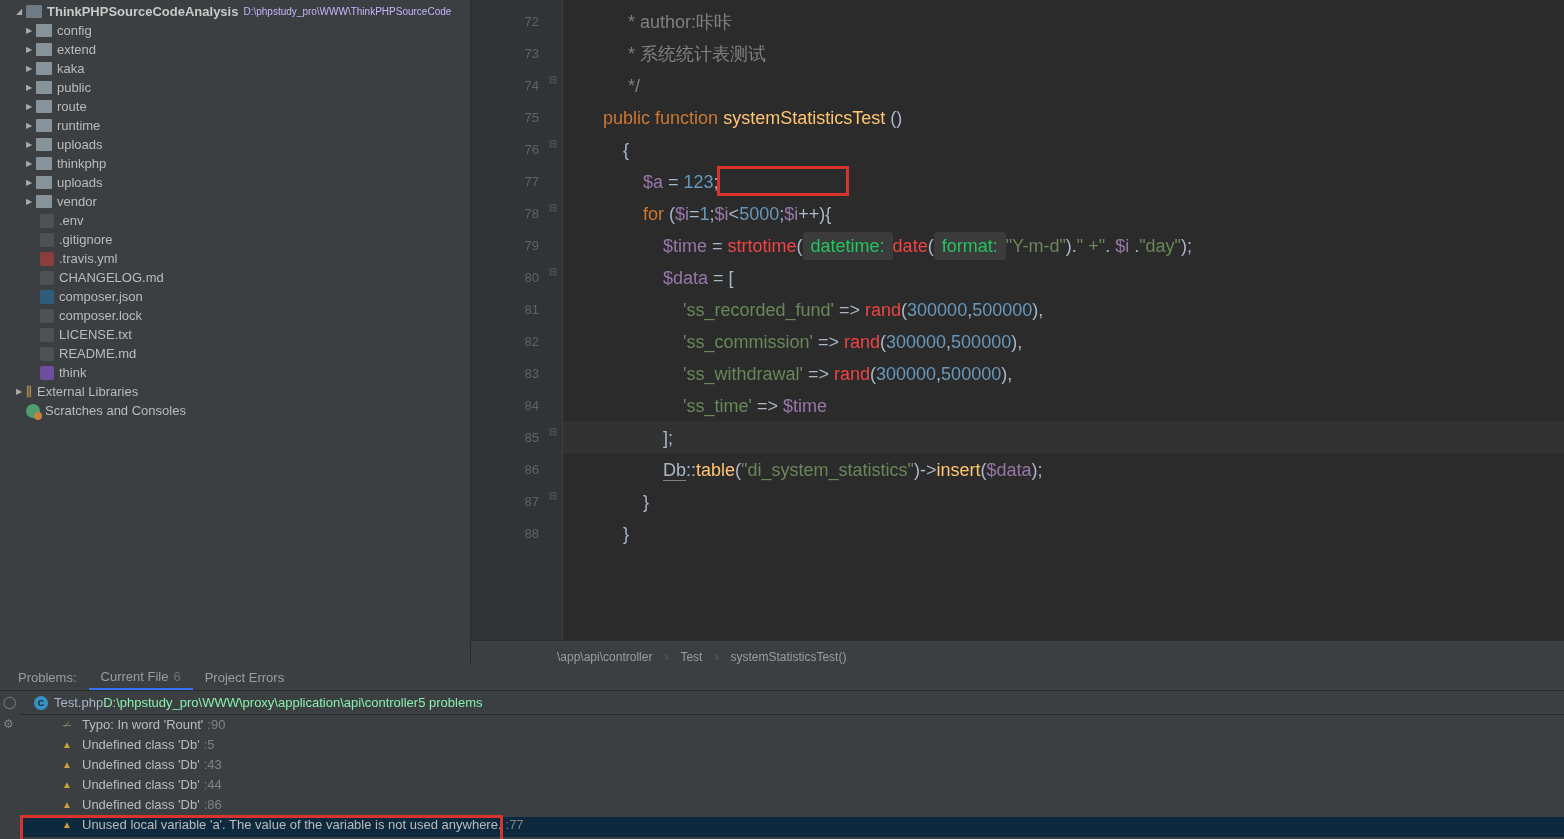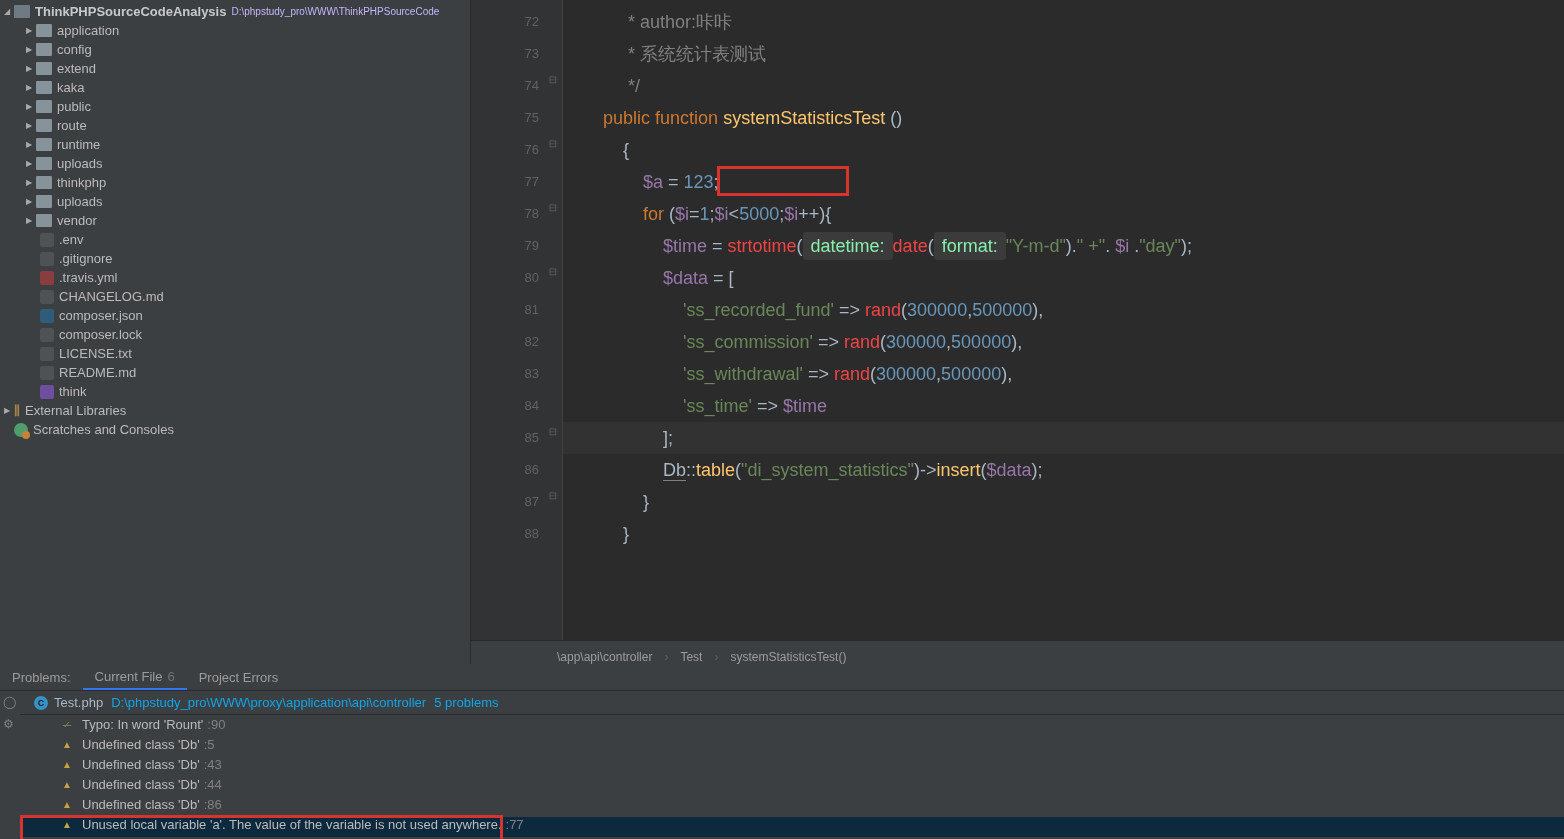--- a/index.html
+++ b/index.html
@@ -19,56 +19,56 @@
 .file-ico.json{background:#2d5d7b;color:#cbd5de;border-radius:2px}
 .file-ico.php{background:#6e4e9e;color:#d0c7e0;border-radius:2px}
 .file-ico.yml{background:#8a3d3d;color:#e0c7c7;border-radius:2px}
 .file-ico.generic{background:#4e5254;border-radius:2px}
 .ext-lib-ico{color:#d0a04f;margin-right:5px;font-size:13px}
 .scratch-ico{width:14px;height:14px;border-radius:50%;background:#4e9e6e;margin-right:5px;position:relative}
 .scratch-ico::after{content:"";position:absolute;right:-2px;bottom:-2px;width:8px;height:8px;border-radius:50%;background:#c7833a}
 .label{color:#bbbbbb}
 .label.bold{font-weight:bold;color:#c9c9c9}
 .path{color:#c4b5fd;margin-left:5px;font-size:10px}
-.indent-0{padding-left:0}
+.indent-0{padding-left:12px}
 .indent-1{padding-left:22px}
 .indent-2{padding-left:40px}
 .editor{flex:1;background:#2b2b2b;display:flex;flex-direction:column;min-width:0}
 .code-area{flex:1;display:flex;overflow:hidden;position:relative}
 .gutter{width:92px;background:#313335;display:flex;flex-direction:column;font-size:13px;text-align:right;padding-right:24px;color:#606366;font-family:Consolas,monospace;position:relative;padding-top:6px}
 .ln{height:32px;line-height:32px}
 .fold-col{position:absolute;right:0;top:0;width:18px;height:100%;border-right:1px solid #404040}
 .fold-mark{position:absolute;right:4px;width:10px;height:10px;color:#606366;font-size:10px;display:flex;align-items:center;justify-content:center}
 .code{flex:1;font-family:Consolas,"Courier New",monospace;font-size:18px;padding-top:6px;position:relative}
 .line{height:32px;line-height:32px;white-space:pre;padding-left:20px}
 .line.hl{background:#323232}
 .c-comment{color:#808080}
 .c-kw{color:#cc7832}
 .c-fn{color:#ffc66d}
 .c-var{color:#9876aa}
 .c-op{color:#a9b7c6}
 .c-num{color:#6897bb}
 .c-str{color:#6a8759}
 .c-call{color:#ef4444;}
-.c-hint{color:#86efac;background:#3b3b3b;padding:4px 3px;border-radius:3px;font-style:normal}
+.c-hint{color:#22c55e;background:#3b3b3b;padding:4px 3px;border-radius:3px;font-style:normal}
 .c-white{color:#a9b7c6}
 .c-underl{border-bottom:1px solid #808080}
 .redbox{position:absolute;border:3px solid #d9332e;pointer-events:none}
 .crumb{height:24px;background:#3c3f41;border-top:1px solid #2b2b2b;display:flex;align-items:flex-end;font-size:12px;color:#9c9c9c;padding-left:80px}
 .crumb span{padding:0 6px}
 .crumb .sep{color:#616161}
-.tabs-bar{height:27px;background:#3c3f41;border-bottom:1px solid #2b2b2b;display:flex;align-items:flex-end;font-size:13px;padding-left:0}
+.tabs-bar{height:27px;background:#3c3f41;border-bottom:1px solid #2b2b2b;display:flex;align-items:flex-end;font-size:13px;padding-left:6px}
 .ptab{height:26px;padding:0 12px;display:flex;align-items:center;color:#9c9c9c;cursor:pointer}
 .ptab.act{border-bottom:2px solid #3574f0}
 .ptab .badge{margin-left:5px;color:#707070}
 .plabel{color:#9c9c9c;padding:0 12px;height:26px;display:flex;align-items:center}
 .problems{background:#3c3f41;display:flex;flex-direction:column}
 .prob-head{height:24px;display:flex;align-items:center;font-size:13px;padding-left:14px;background:#3c3f41;border-bottom:1px solid #2b2b2b}
 .prob-head .fico{width:14px;height:14px;border-radius:50%;background:#3592c4;margin-right:6px;display:flex;align-items:center;justify-content:center;color:#1e1e1e;font-size:9px;font-weight:bold}
-.prob-head .pp{color:#0ea5e9;margin-left:8px}
+.prob-head .pp{color:#86efac;}
 .prob-list{padding:2px 0}
 .prob-row{height:20px;display:flex;align-items:flex-start;font-size:13px;padding-left:40px;cursor:pointer}
 .prob-row.selected{background:#0d293e}
 .pico{width:14px;height:14px;margin-right:8px;display:flex;align-items:center;justify-content:center;font-size:10px}
 .pico.typo{color:#6a8759}
 .pico.warn{color:#c7a23f}
 .pico.warn::before{content:"▲"}
 .pico.typo::before{content:"✓";text-decoration:line-through}
 .ptext{color:#bbbbbb}
 .pline{color:#808080;margin-left:4px}
@@ -84,25 +84,20 @@
 
   <div class="sidebar">
     <div class="tree">
       <div class="tree-row indent-0">
         <span class="arrow open"></span>
         <span class="fold-ico dark"></span>
         <span class="label bold">ThinkPHPSourceCodeAnalysis</span>
         <span class="path">D:\phpstudy_pro\WWW\ThinkPHPSourceCode</span>
       </div>
       <div id="folders">
-          <div class="tree-row indent-1">
-     <span class="arrow close"></span>
-     <span class="fold-ico"></span>
-     <span class="label">application</span>
-   </div>
           <div class="tree-row indent-1">
      <span class="arrow close"></span>
      <span class="fold-ico"></span>
      <span class="label">config</span>
    </div>
           <div class="tree-row indent-1">
      <span class="arrow close"></span>
      <span class="fold-ico"></span>
      <span class="label">extend</span>
    </div>

